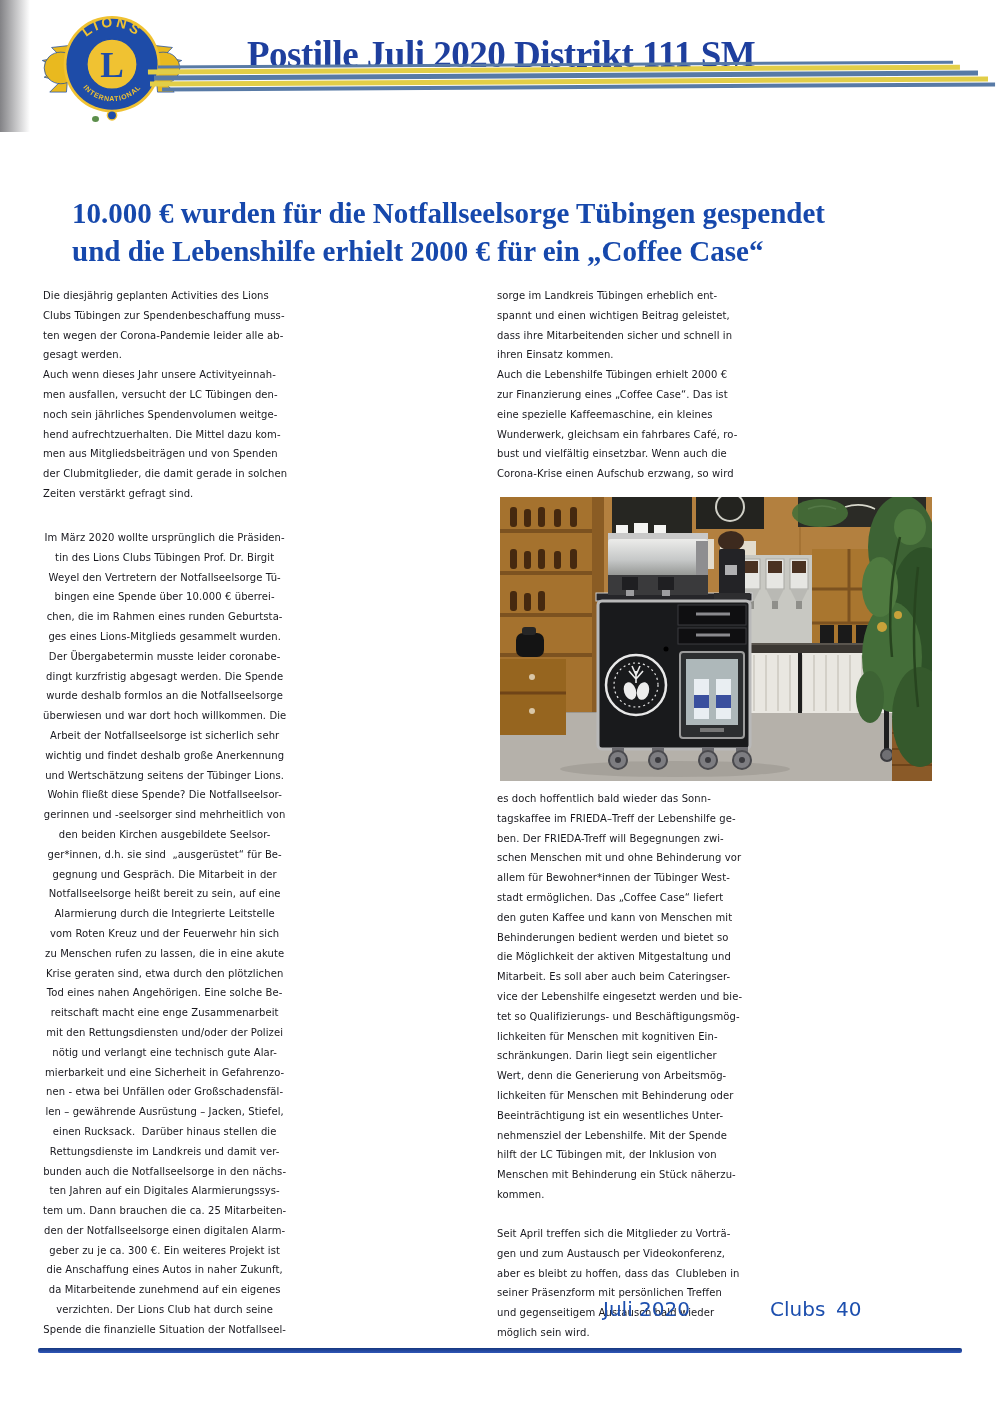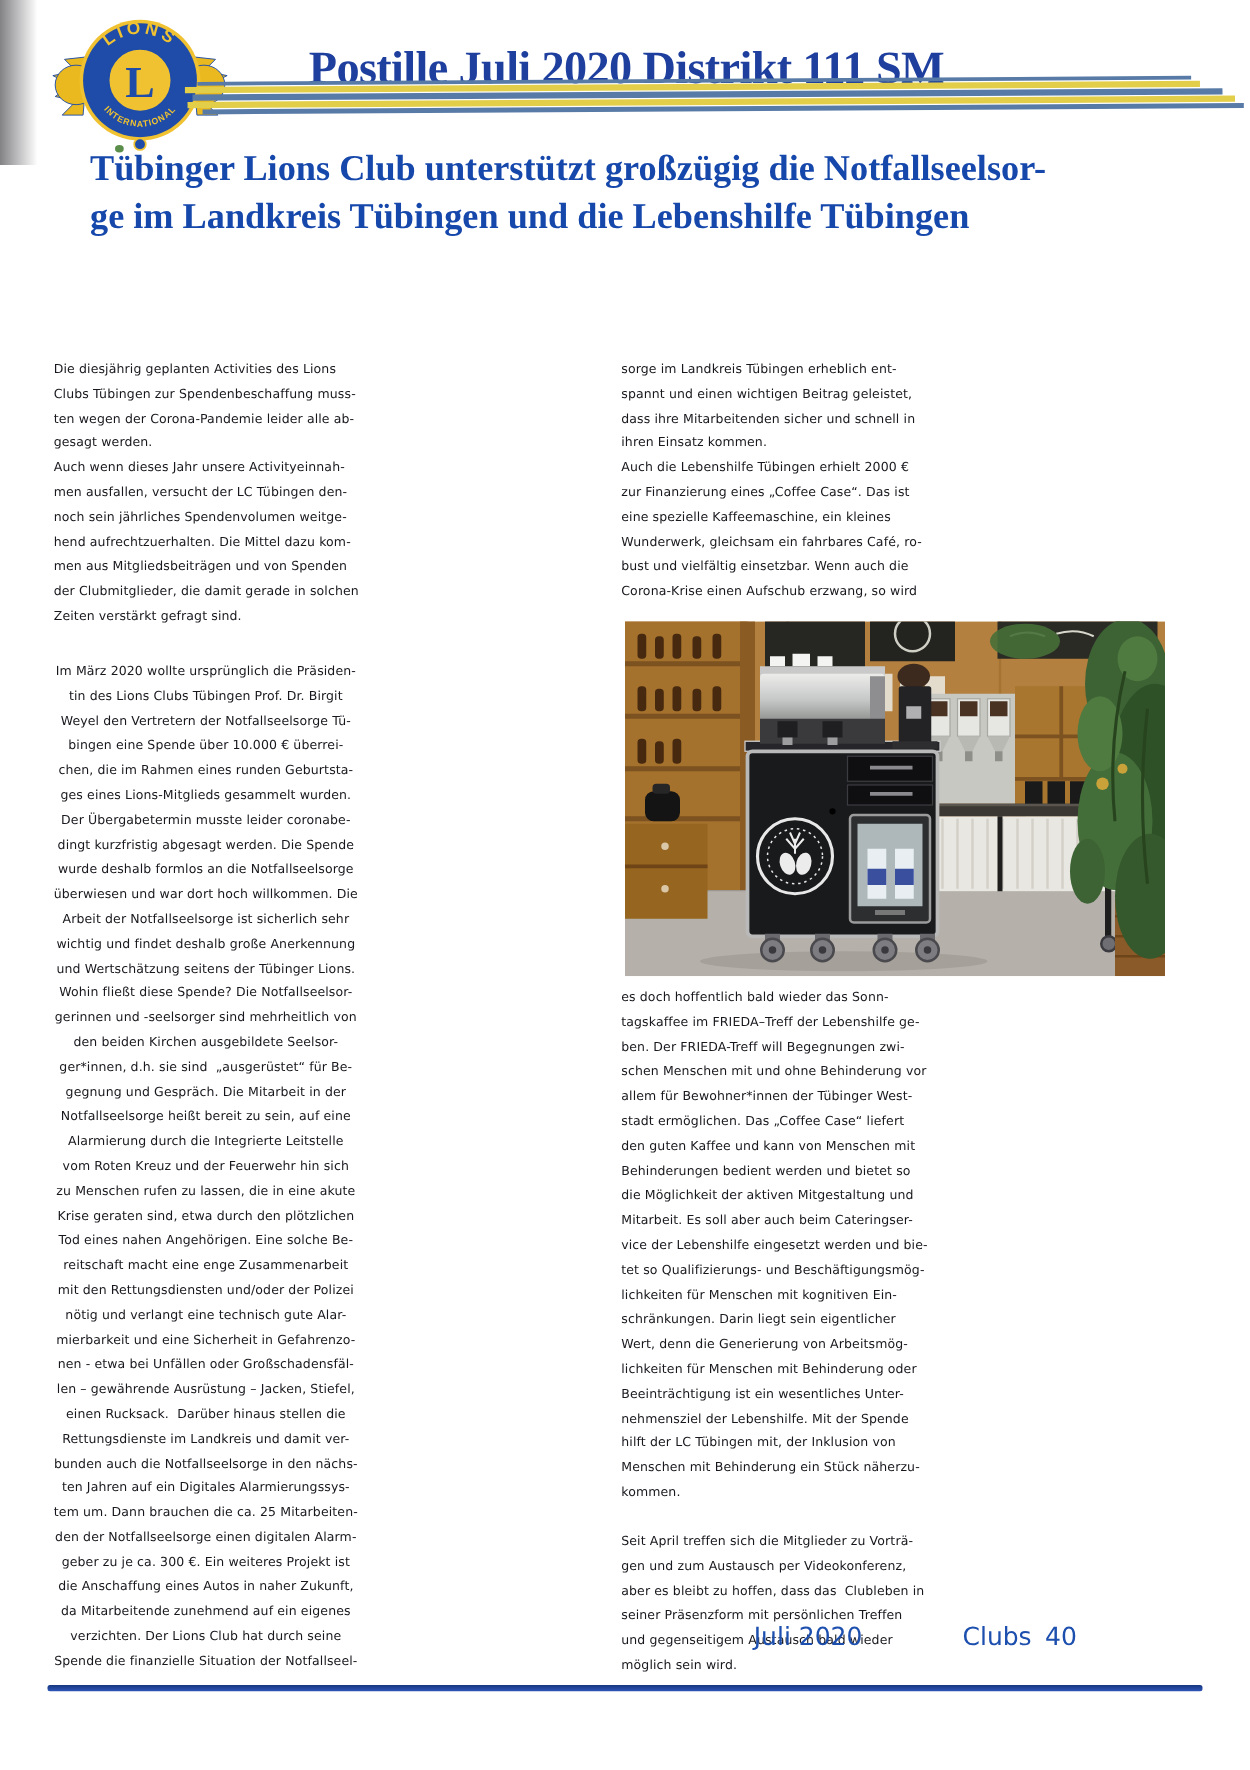--- a/index.html
+++ b/index.html
@@ -92,22 +92,22 @@
   <h1 class="page-title">Postille Juli 2020 Distrikt 111 SM</h1>
 
   <div class="stripes">
     <div class="s1"></div>
     <div class="s2"></div>
     <div class="s3"></div>
     <div class="s4"></div>
     <div class="s5"></div>
   </div>
 
-  <h2 class="headline headline-1">Tübinger Lions Club unterstützt großzügig die Notfallseelsor-
-ge im Landkreis Tübingen und die Lebenshilfe Tübingen</h2>
+  <h2 class="headline headline-2">10.000 € wurden für die Notfallseelsorge Tübingen gespendet
+und die Lebenshilfe erhielt 2000 € für ein „Coffee Case“</h2>
 
   <div class="body-text lc1">Die diesjährig geplanten Activities des Lions
 Clubs Tübingen zur Spendenbeschaffung muss-
 ten wegen der Corona-Pandemie leider alle ab-
 gesagt werden.
 Auch wenn dieses Jahr unsere Activityeinnah-
 men ausfallen, versucht der LC Tübingen den-
 noch sein jährliches Spendenvolumen weitge-
 hend aufrechtzuerhalten. Die Mittel dazu kom-
 men aus Mitgliedsbeiträgen und von Spenden

